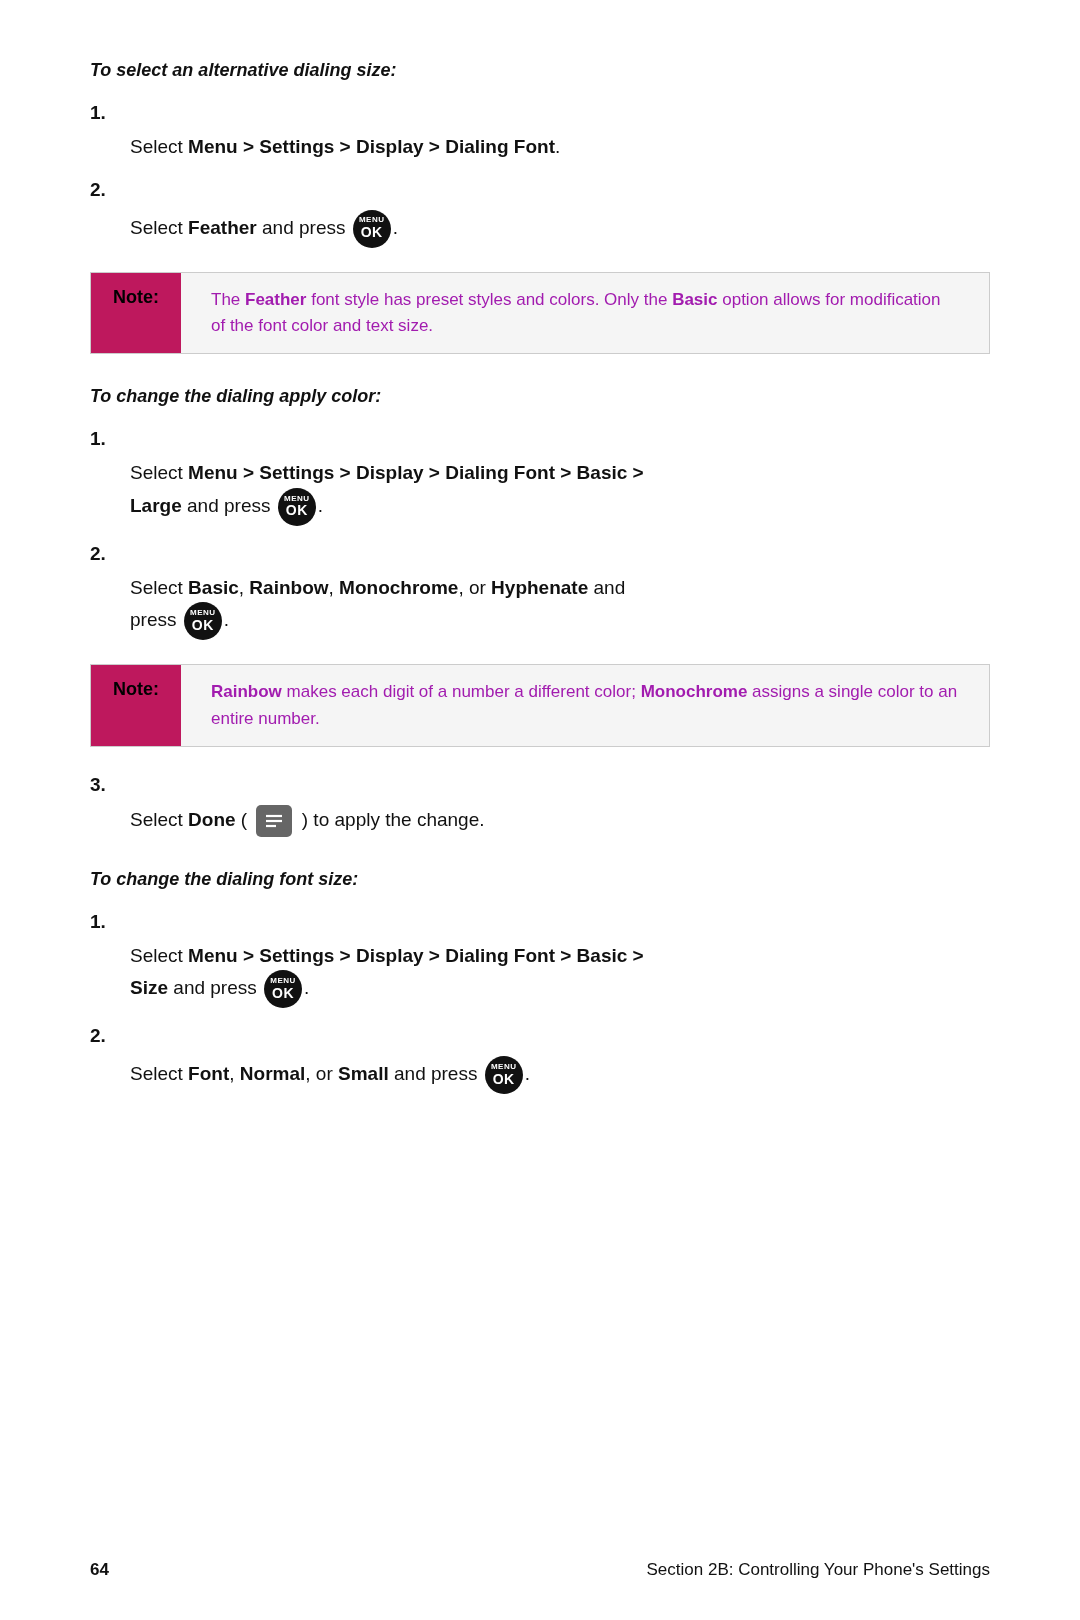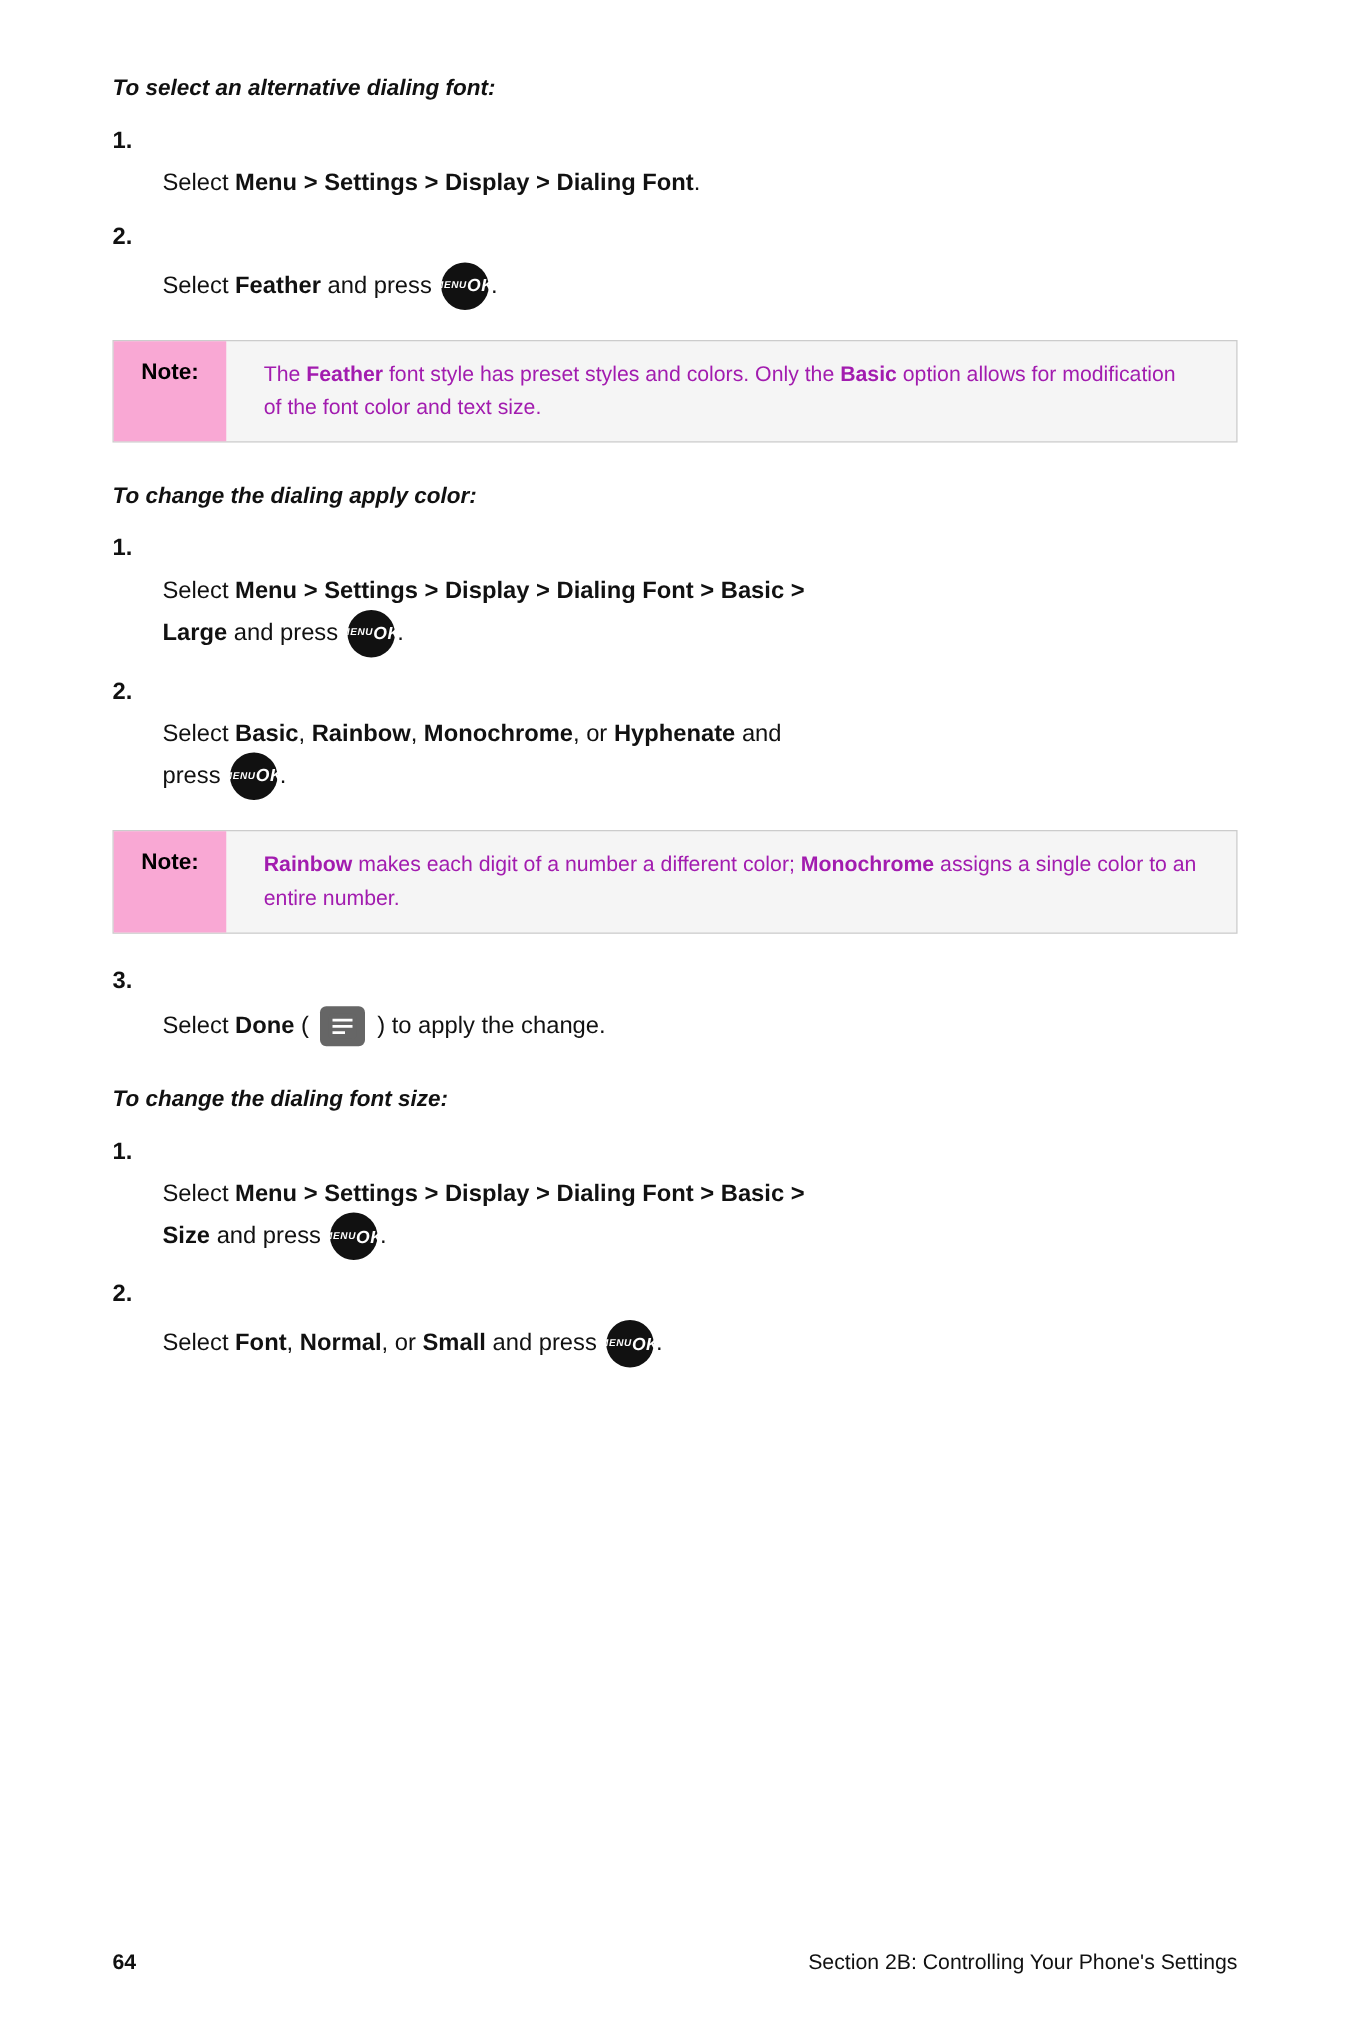--- a/index.html
+++ b/index.html
@@ -50,21 +50,21 @@
     .bold { font-weight: bold; }
 
     .note-box {
       display: flex;
       border: 1.5px solid #ccc;
       margin: 24px 0 24px 0;
       background: #f5f5f5;
     }
 
     .note-label {
-      background: #f9a8d4;
+      background: #be185d;
       color: #000;
       font-weight: bold;
       font-size: 18px;
       padding: 14px 18px;
       min-width: 90px;
       display: flex;
       align-items: flex-start;
       justify-content: center;
     }
 
@@ -88,24 +88,23 @@
       font-weight: bold;
       text-align: center;
       line-height: 1.1;
       vertical-align: middle;
       margin: 0 2px;
       flex-shrink: 0;
     }
 
     .menu-btn-inner {
       display: flex;
-      flex-direction: row;
+      flex-direction: column;
       align-items: center;
       justify-content: center;
-      font-style: italic;
     }
 
     .menu-top {
       font-size: 8px;
       letter-spacing: 0.5px;
       font-weight: bold;
     }
     .menu-bot {
       font-size: 14px;
       letter-spacing: 0.5px;
@@ -156,21 +155,21 @@
     }
 
     .section-gap {
       margin-top: 32px;
     }
   </style>
 </head>
 <body>
 
 <div>
-  <div class="section-heading">To select an alternative dialing font:</div>
+  <div class="section-heading">To select an alternative dialing size:</div>
 
   <ol class="numbered-list">
     <li>
       <span class="num">1.</span>
       <span class="content">
         Select <span class="bold">Menu &gt; Settings &gt; Display &gt; Dialing Font</span>.
       </span>
     </li>
     <li>
       <span class="num">2.</span>

